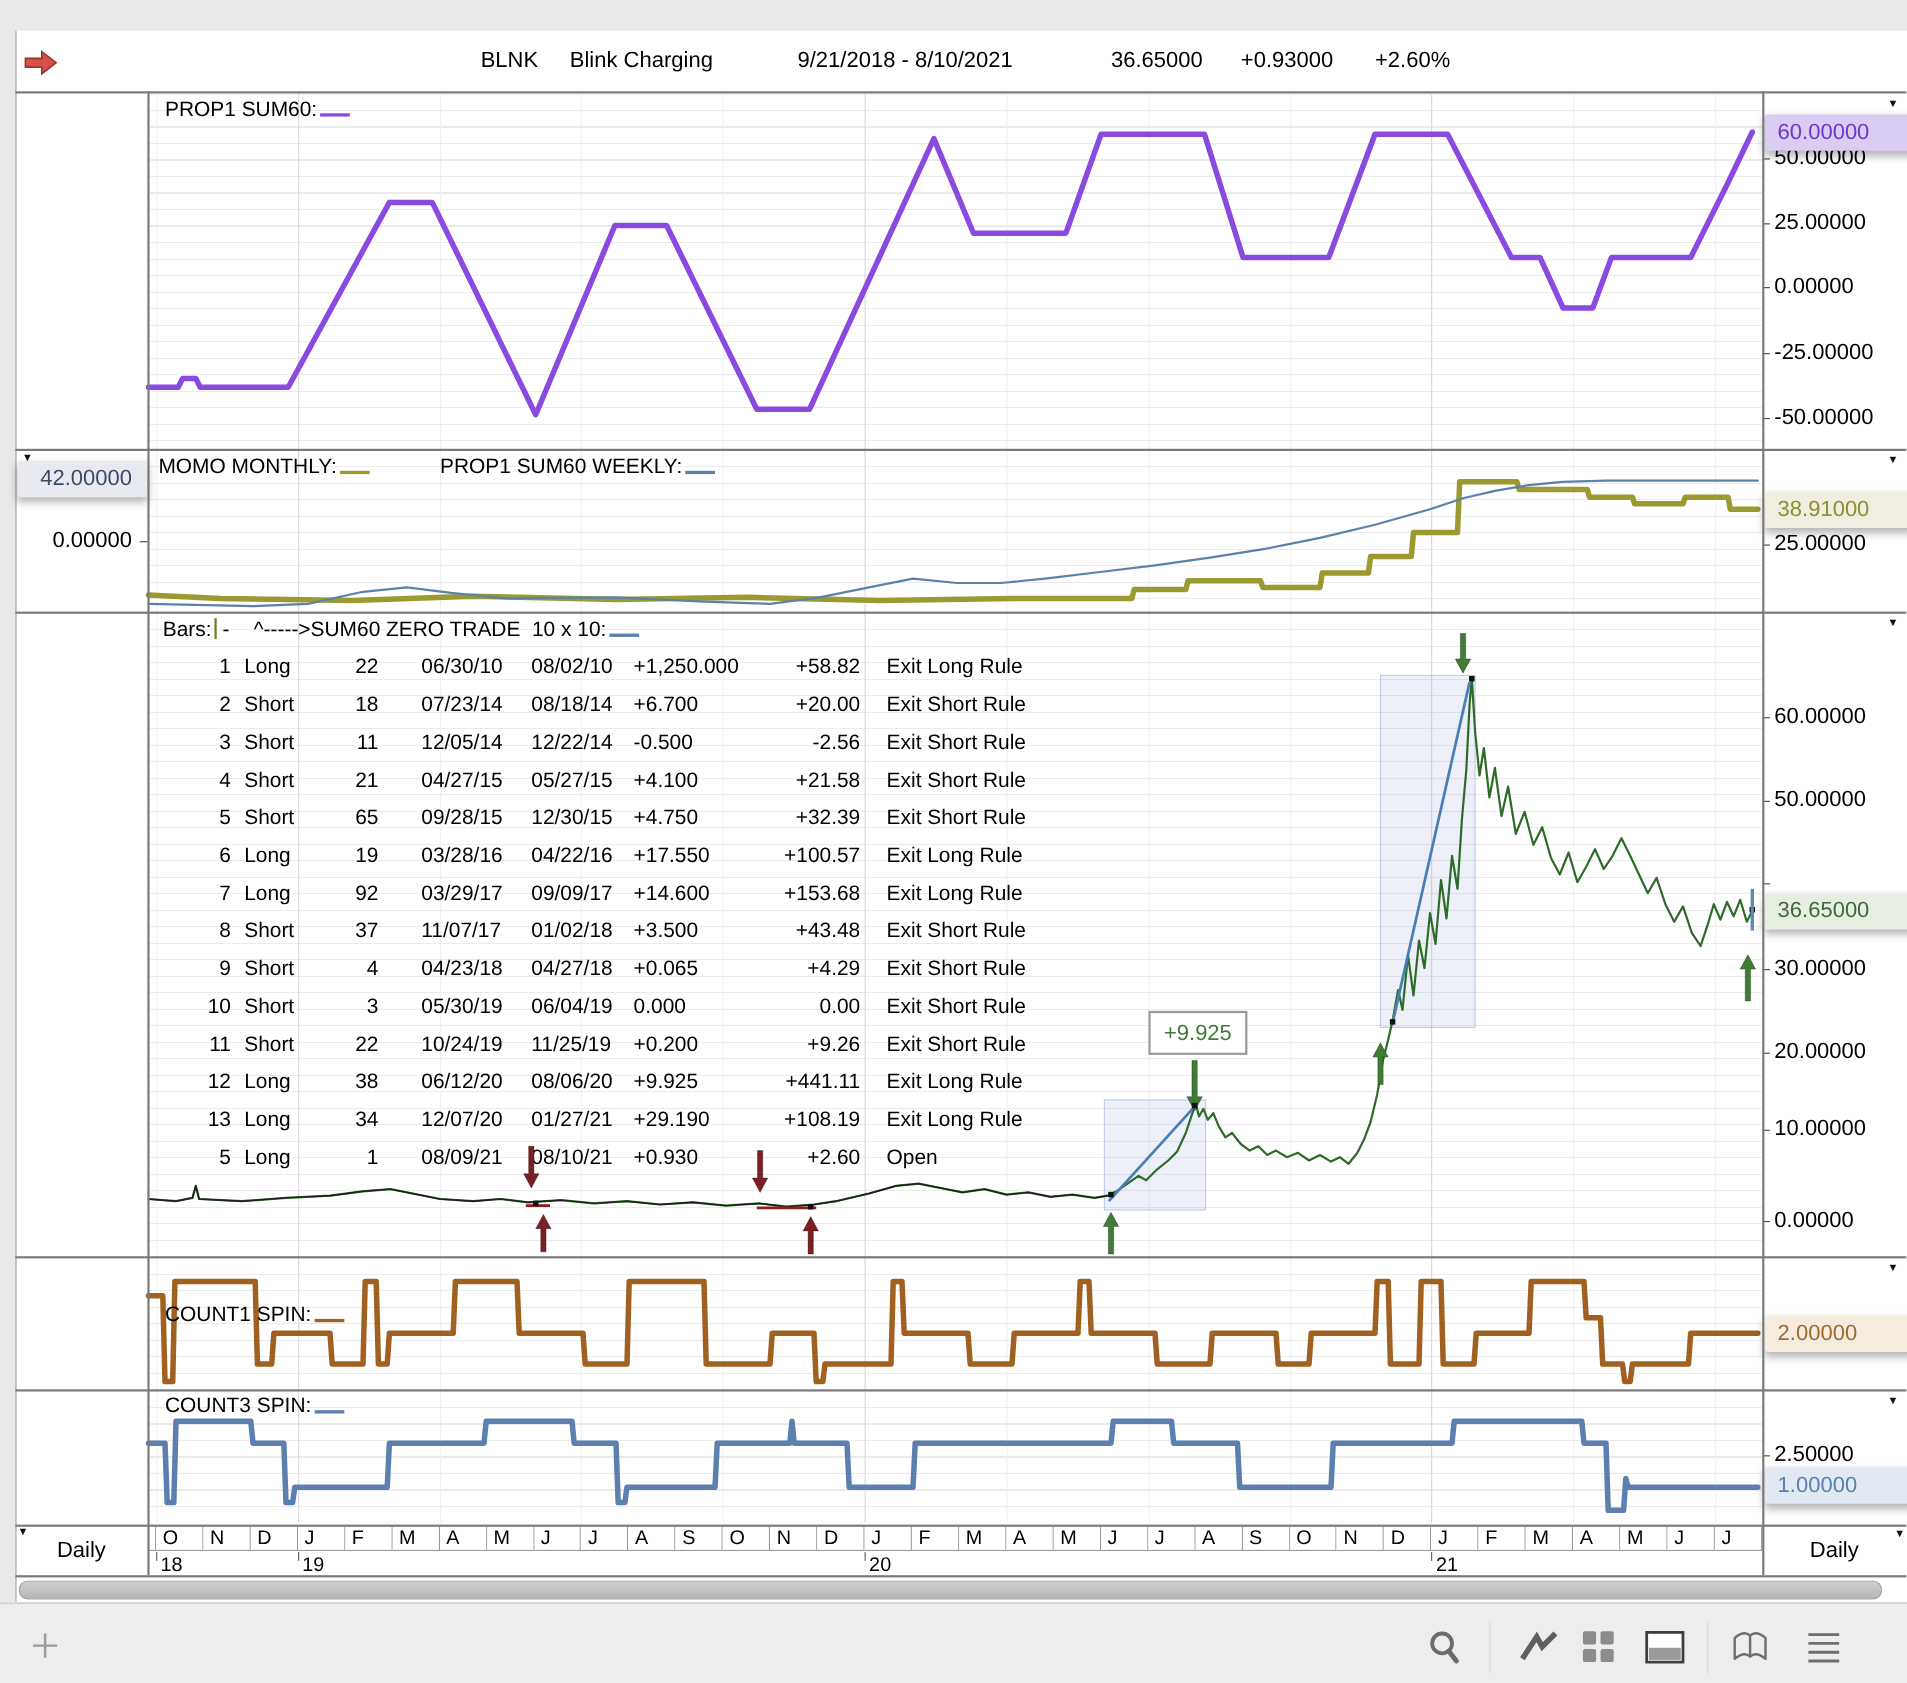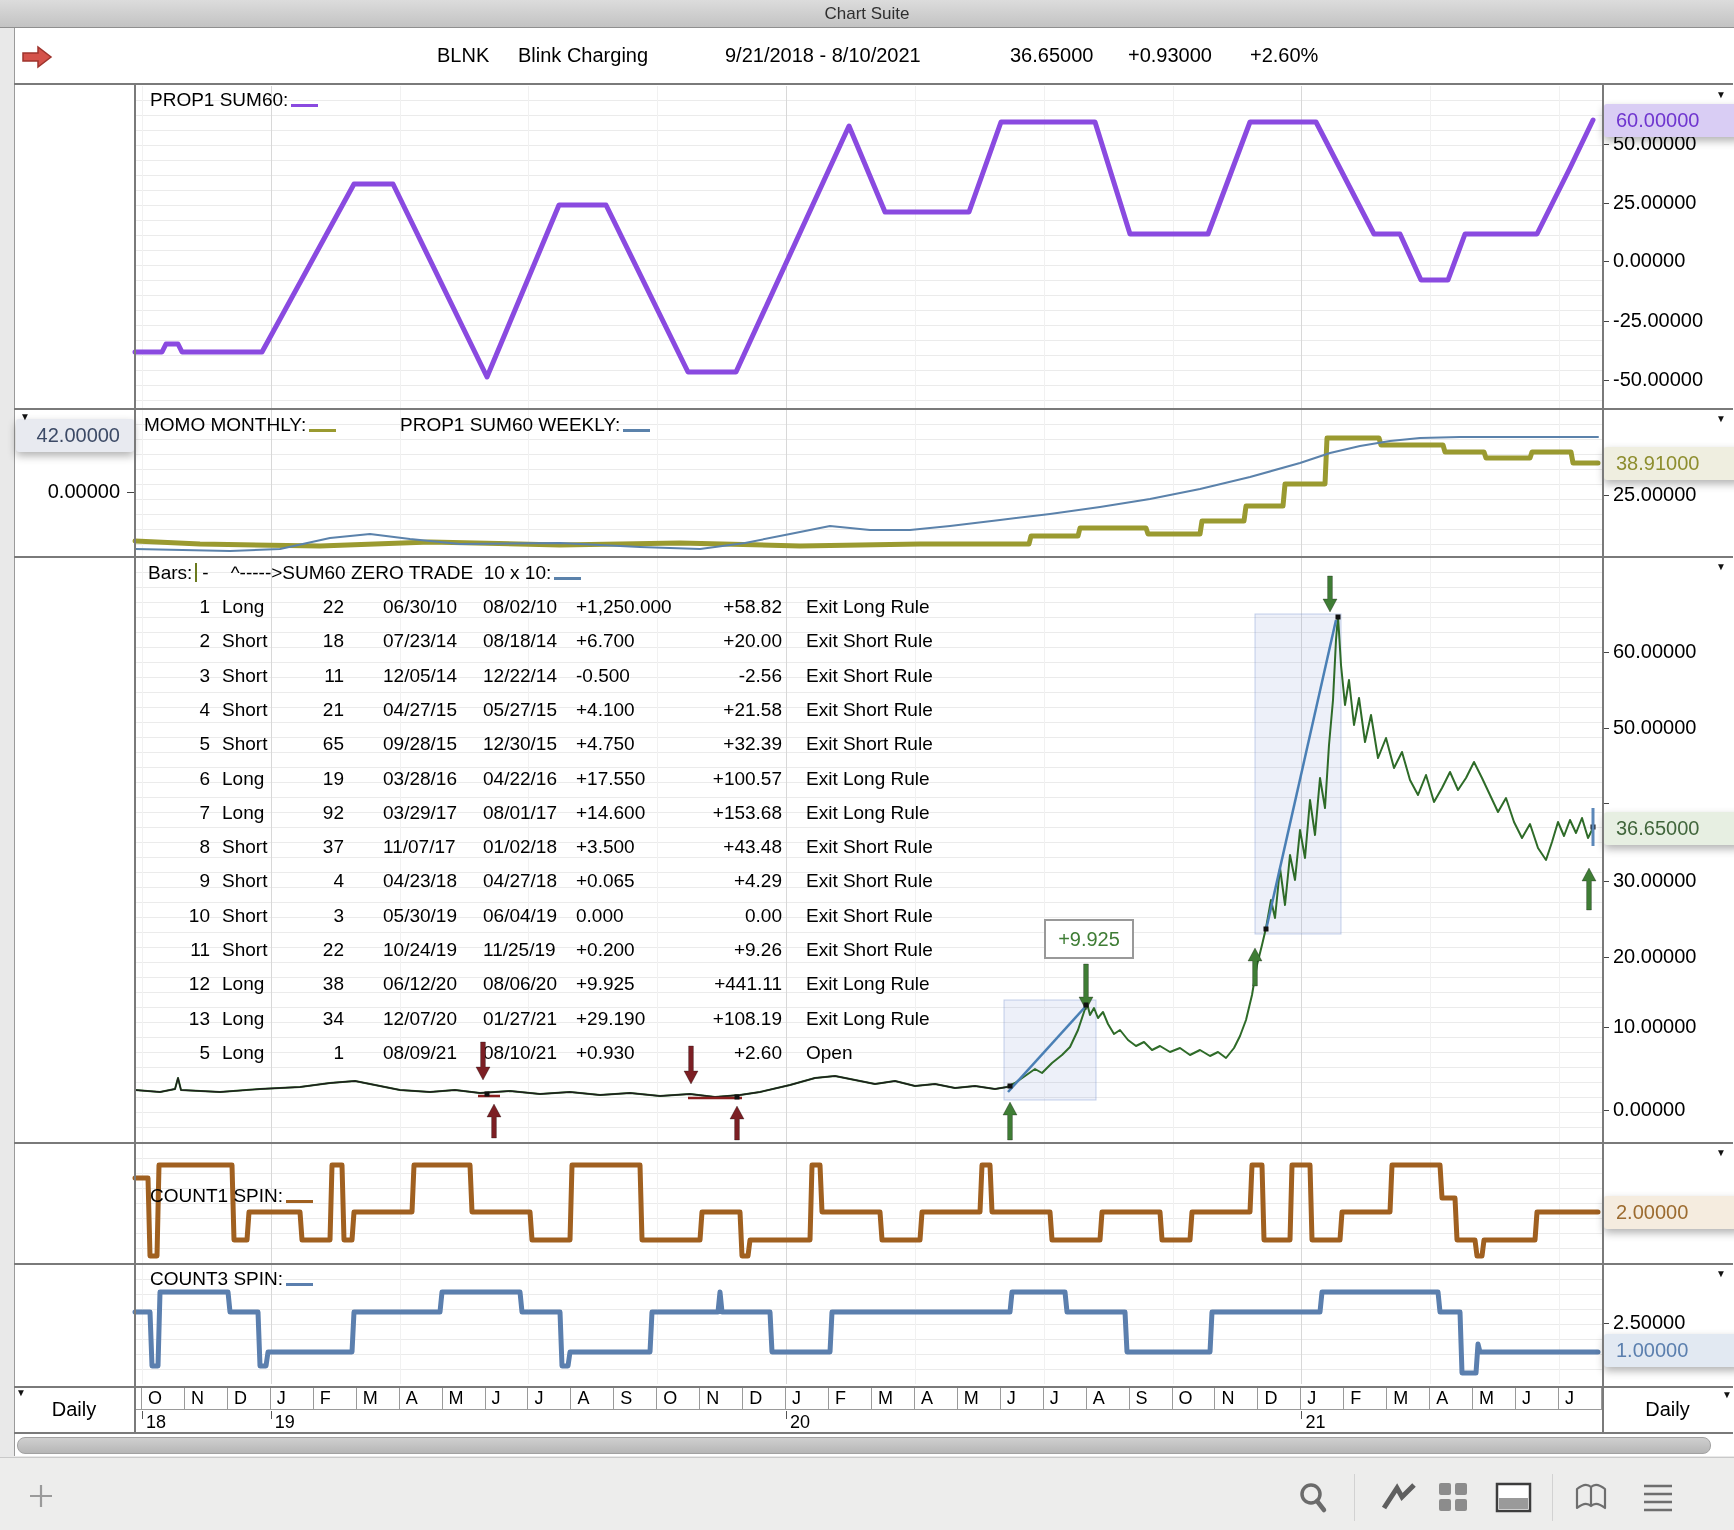--- a/index.html
+++ b/index.html
@@ -52,23 +52,20 @@
            border-top:1px solid #c9c9c9;z-index:5;}
   .tb-ic{position:absolute;top:1472px;z-index:6;}
   .tb-div{position:absolute;top:1474px;width:1px;height:47px;background:#d2d2d2;z-index:6;}
   svg.overlay{position:absolute;left:0;top:0;z-index:3;pointer-events:none;}
 </style>
 </head>
 <body>
 
 <div class="screen">
 
-  <div class="titlebar">
-    <span>Chart Suite</span>
-  </div>
 
   <div class="win"></div>
 
   <svg class="tb-ic" style="left:22px;top:44px;z-index:6" width="32" height="26">
     <polygon points="1,9 16,9 16,3 29,13 16,23 16,17 1,17" fill="#d4524a" stroke="#9e332c" stroke-width="1.5"></polygon>
   </svg>
   <span class="hdr-text" style="left:437px">BLNK</span>
   <span class="hdr-text" style="left:518px">Blink Charging</span>
   <span class="hdr-text" style="left:725px">9/21/2018 - 8/10/2021</span>
   <span class="hdr-text" style="left:1010px">36.65000</span>
@@ -171,21 +168,21 @@
         <span class="c-exit">04/22/16</span>
         <span class="c-points">+17.550</span>
         <span class="c-pct">+100.57</span>
         <span class="c-rule">Exit Long Rule</span>
       </div>
       <div class="trow" style="top: 205.8px;">
         <span class="c-num">7</span>
         <span class="c-side">Long</span>
         <span class="c-bars">92</span>
         <span class="c-entry">03/29/17</span>
-        <span class="c-exit">08/01/17</span>
+        <span class="c-exit">09/09/17</span>
         <span class="c-points">+14.600</span>
         <span class="c-pct">+153.68</span>
         <span class="c-rule">Exit Long Rule</span>
       </div>
       <div class="trow" style="top: 240.1px;">
         <span class="c-num">8</span>
         <span class="c-side">Short</span>
         <span class="c-bars">37</span>
         <span class="c-entry">11/07/17</span>
         <span class="c-exit">01/02/18</span>

